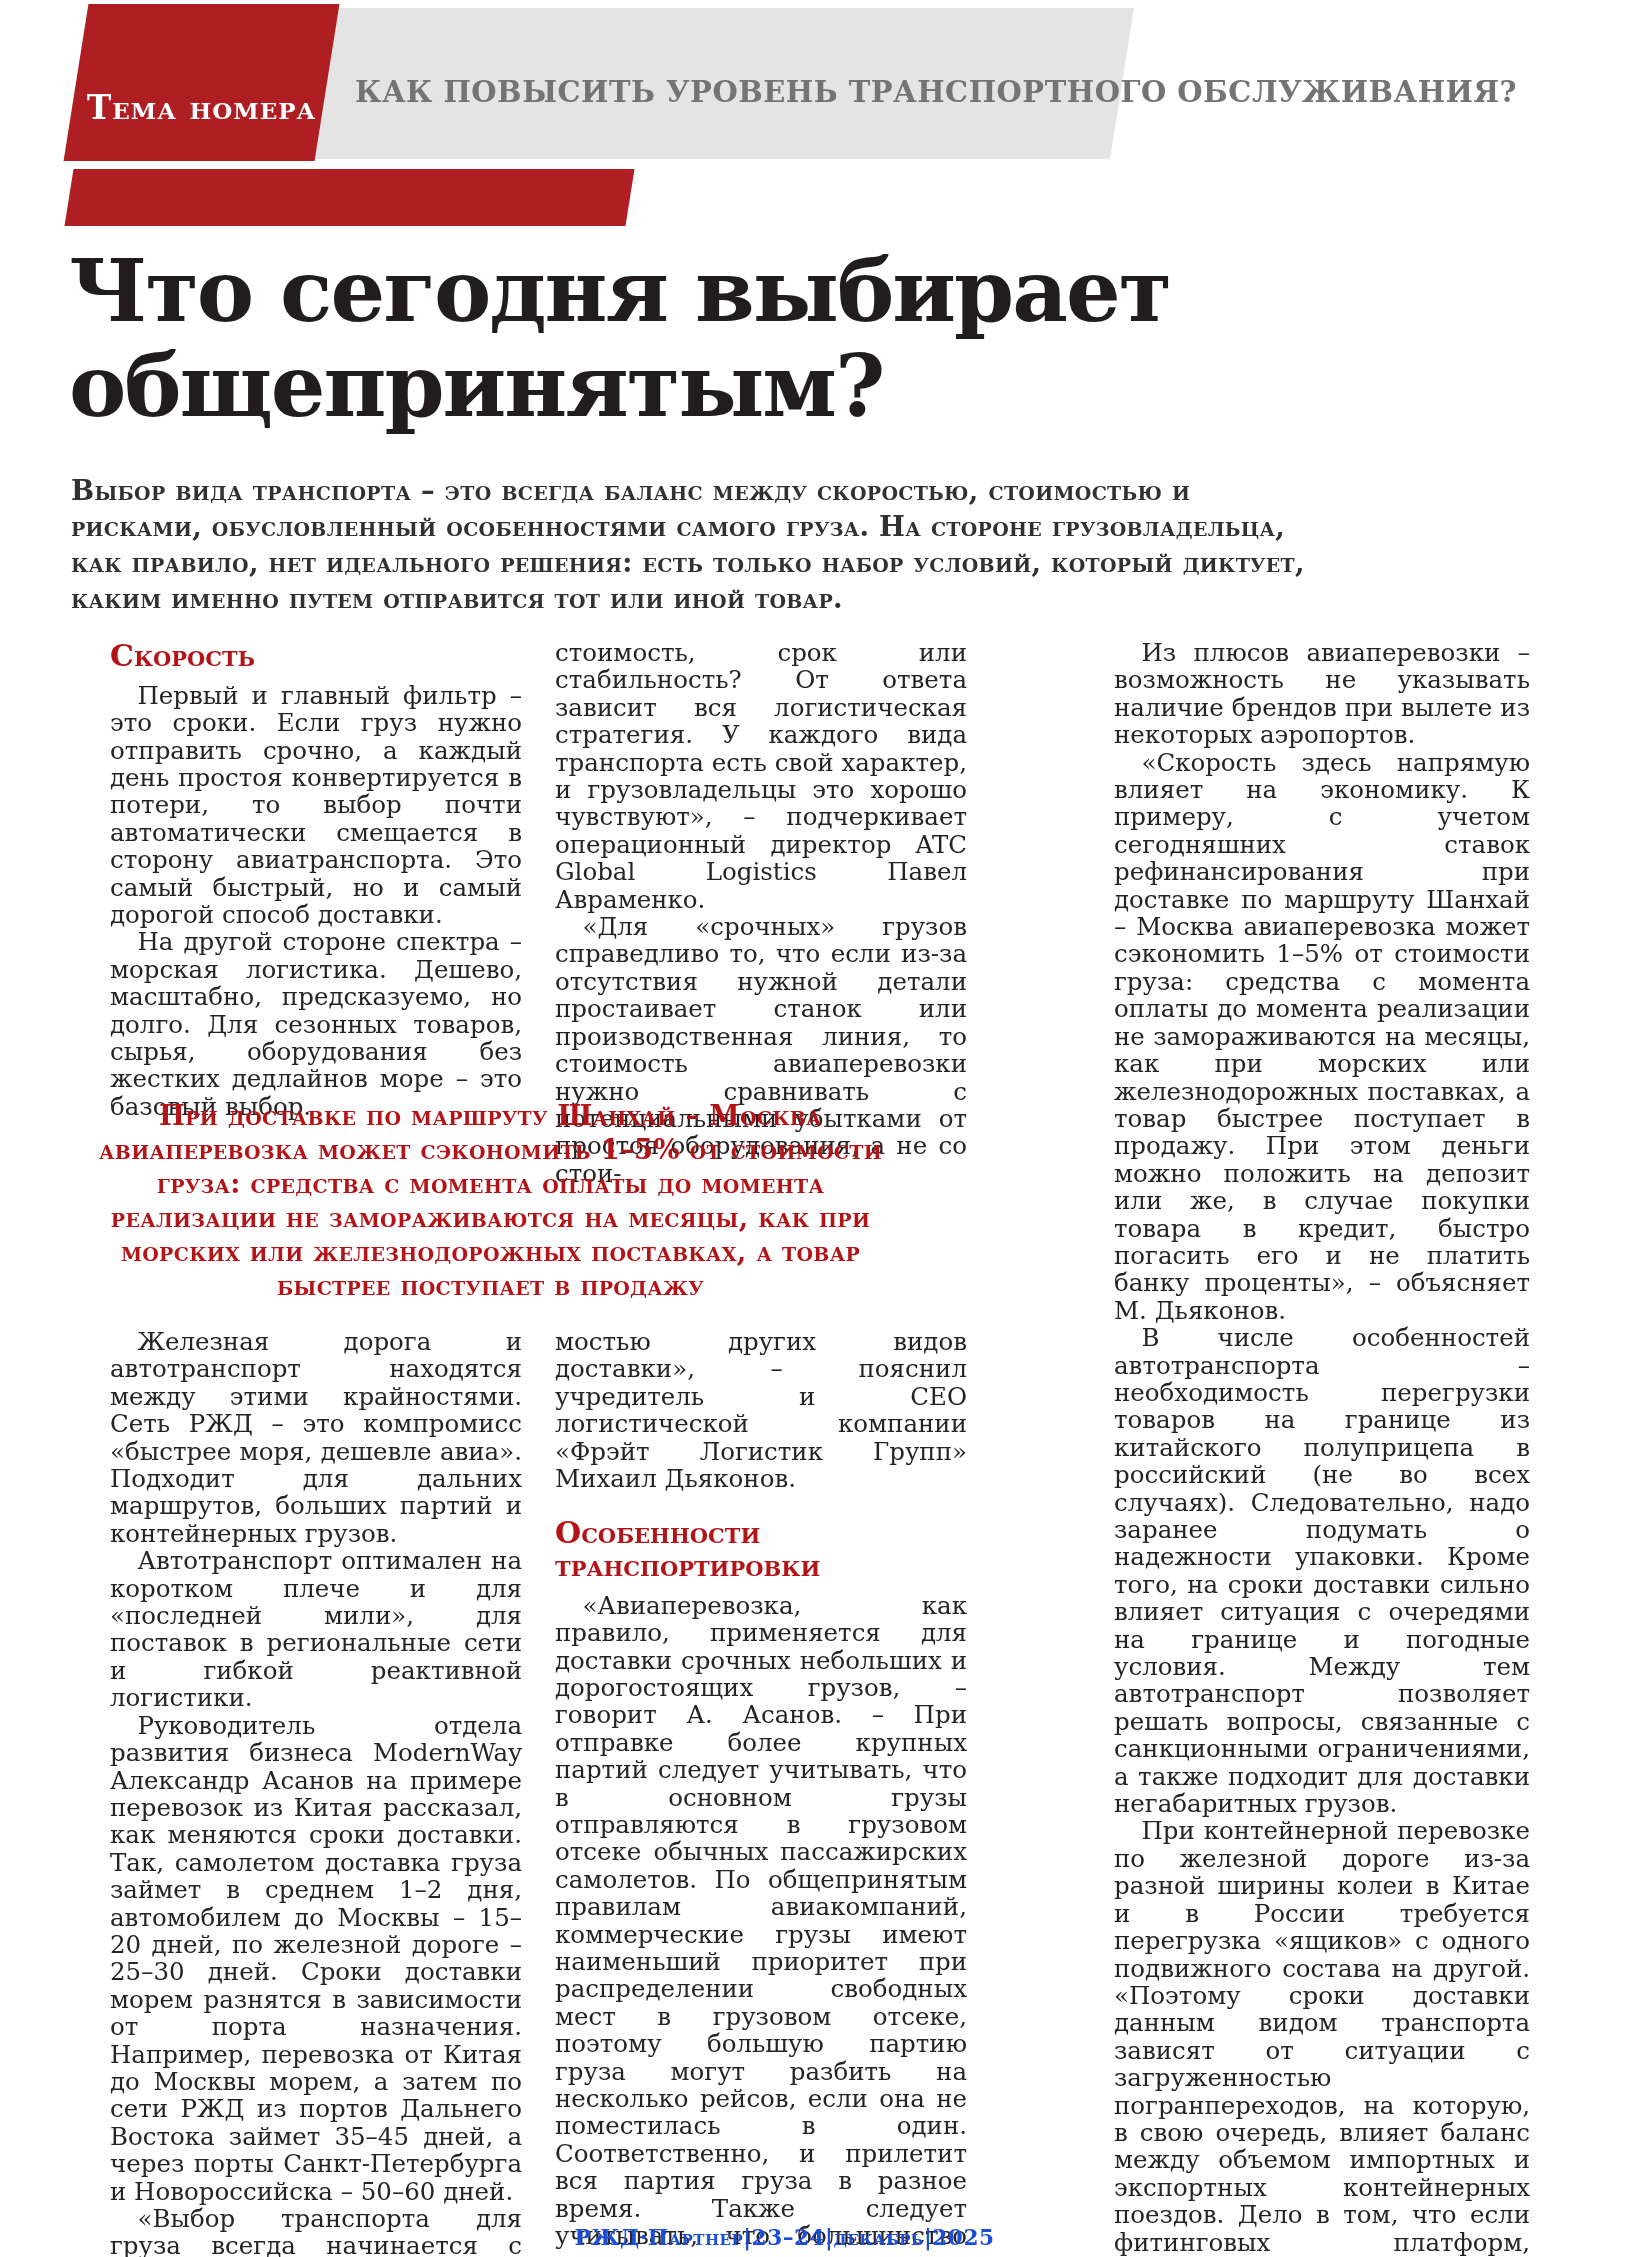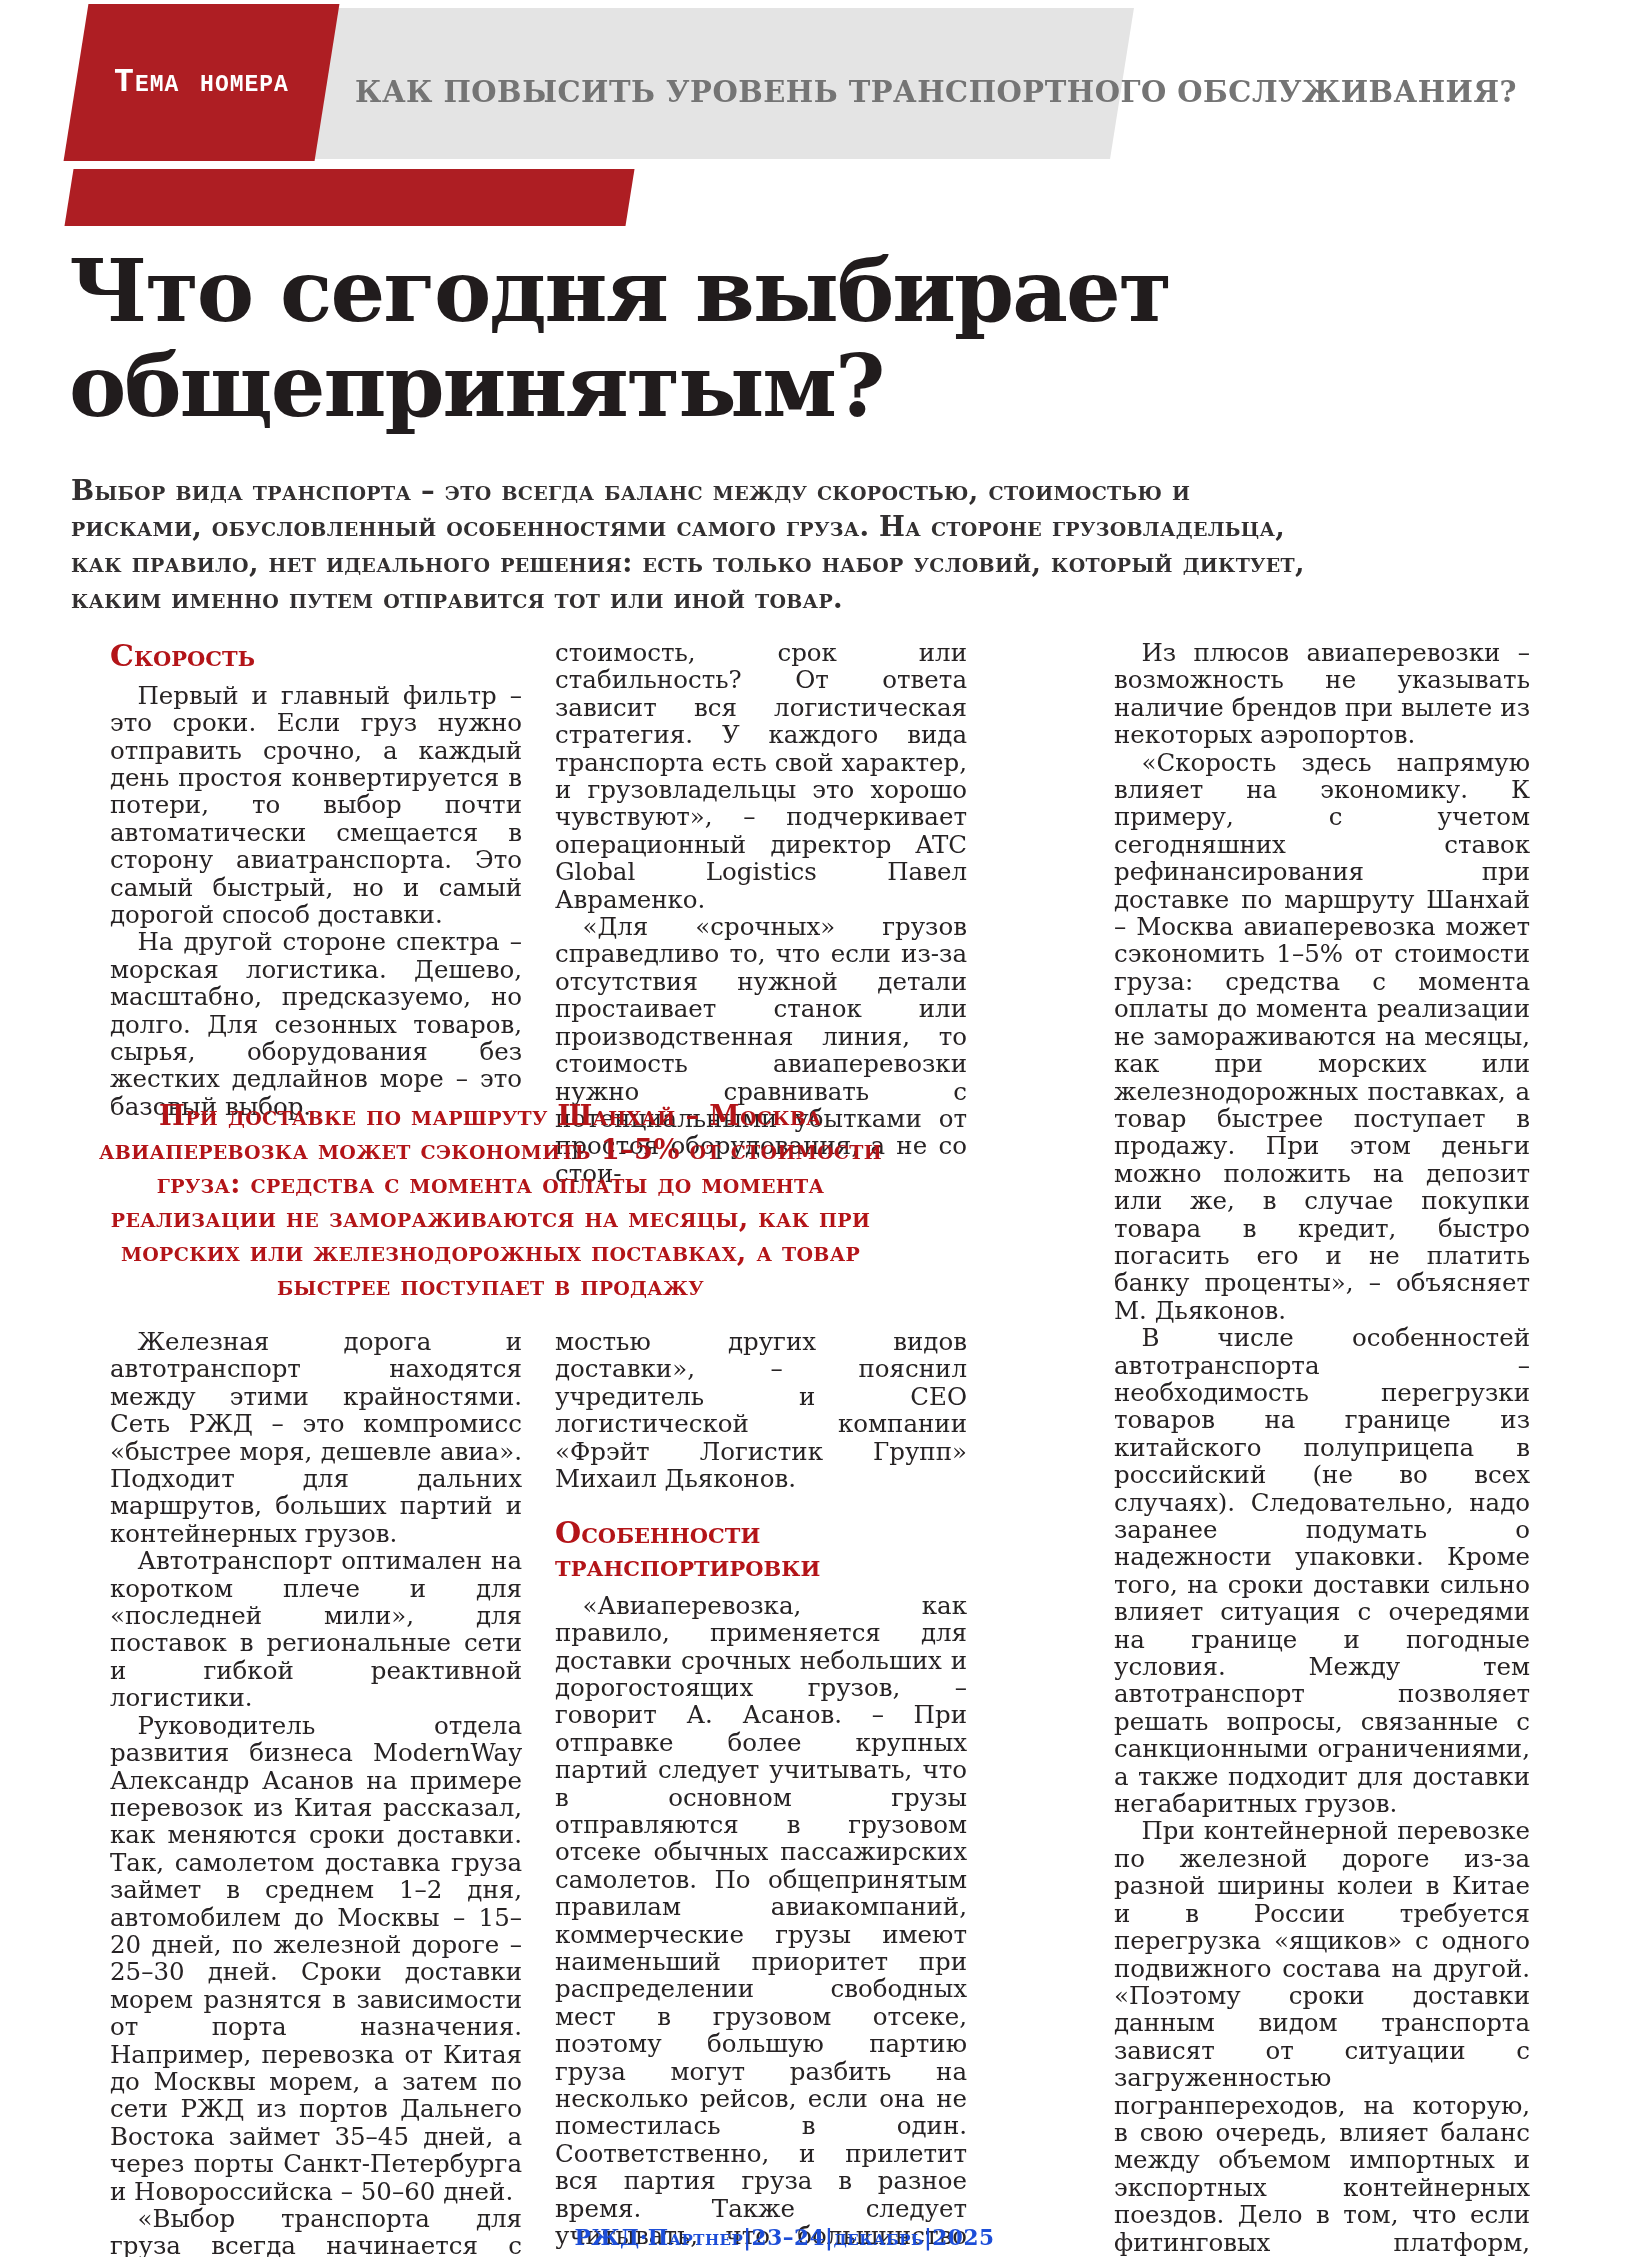--- a/index.html
+++ b/index.html
@@ -16,24 +16,23 @@
   .banner-text {
     position:absolute; left:355px; top:76px; width:765px;
     font-weight:bold; font-size:29px; line-height:33px; color:#747474;
     letter-spacing:0.5px; white-space:nowrap;
   }
   .red-badge {
     position:absolute; left:76px; top:3.9px; width:251px; height:157px;
     background:#ae1e23; transform:skewX(-9deg);
   }
   .badge-text {
-    position:absolute; left:76px; top:64px; width:251px; text-align:center;
+    position:absolute; left:76px; top:88px; width:251px; text-align:center;
     font-weight:bold; font-variant:small-caps; font-size:33px; color:#ffffff;
     letter-spacing:1px;
-    font-family:Liberation Mono, monospace;
   }
   .red-bar {
     position:absolute; left:69px; top:169px; width:561px; height:57px;
     background:#ae1e23; transform:skewX(-9deg);
   }
 
   
   .title {
     position:absolute; left:69px; top:243px; width:1284px;
     font-weight:bold; font-size:86px; line-height:95px; letter-spacing:-2px;

